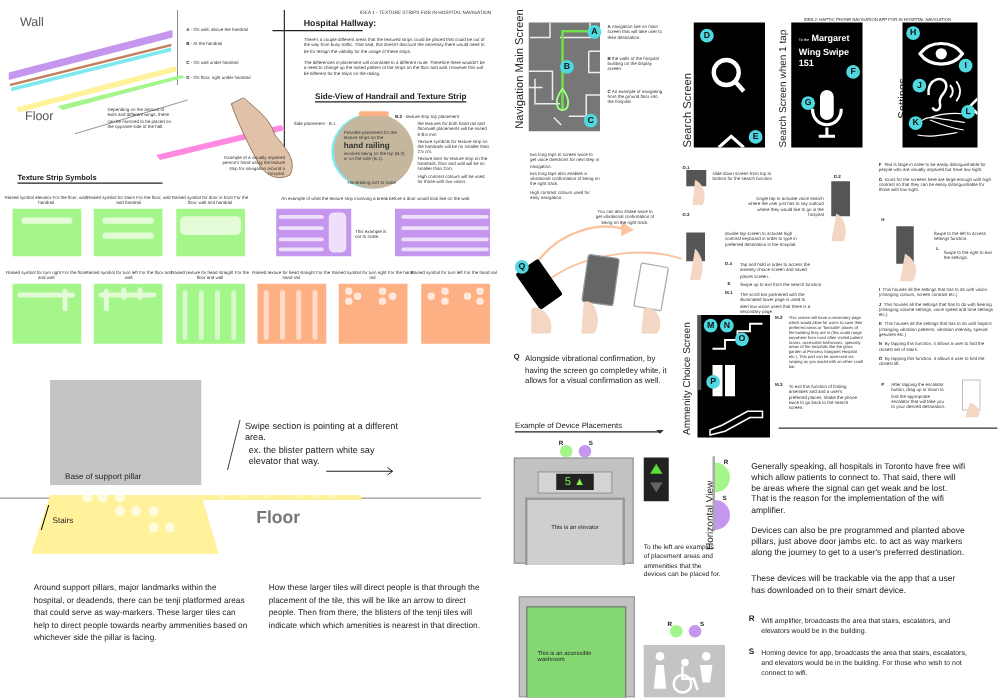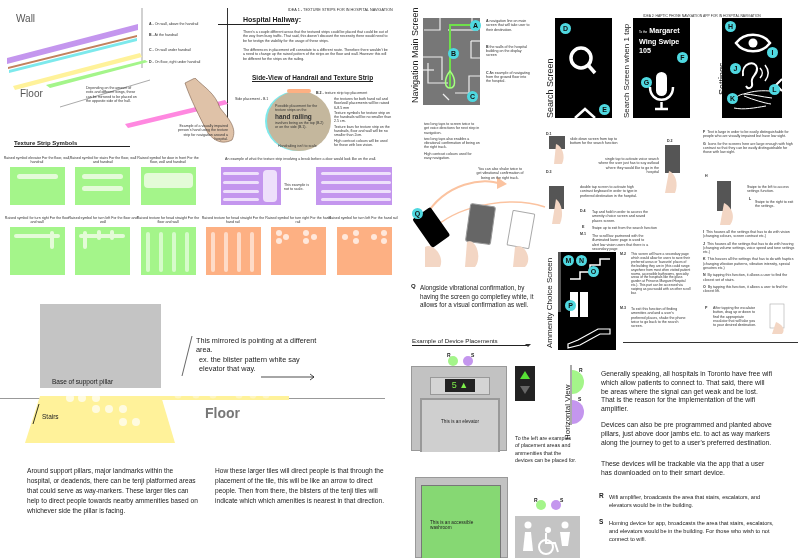--- a/index.html
+++ b/index.html
@@ -175,21 +175,21 @@
     </g>
     <line x1="19" y1="8" x2="13" y2="28" stroke="#000" stroke-width=".8"></line>
   </svg>
   <div class="abs" style="left:42px;top:413px;font-size:6.5px">Stairs</div>
   <div class="abs" style="left:205px;top:405px;font-size:14px;font-weight:bold;color:#777">Floor</div>
   <svg class="abs" style="left:180px;top:336px" width="140" height="50">
     <line x1="12" y1="0" x2="2" y2="40" stroke="#000" stroke-width=".6"></line>
     <line x1="81" y1="41" x2="134" y2="41" stroke="#000" stroke-width=".7"></line>
     <polyline points="130,38 134,41 130,44" fill="none" stroke="#000" stroke-width=".7"></polyline>
   </svg>
-  <div class="abs body" style="left:196px;top:336px;width:130px;font-size:7.3px">This mirrored is pointing at a different area.</div>
+  <div class="abs body" style="left:196px;top:336px;width:130px;font-size:7.3px">Swipe section is pointing at a different area.</div>
   <div class="abs body" style="left:199px;top:355px;width:125px;font-size:7.3px">ex. the blister pattern white say elevator that way.</div>
   <div class="abs" style="left:27px;top:466px;width:172px;font-size:6.6px;line-height:9.9px;color:#222">Around support pillars, major landmarks within the hospital, or deadends, there can be tenji platformed areas that could serve as way-markers.  These larger tiles can help to direct people towards nearby ammenities based on whichever side the pillar is facing.</div>
   <div class="abs" style="left:215px;top:466px;width:170px;font-size:6.6px;line-height:9.9px;color:#222">How these larger tiles will direct people is that through the placement of the tile, this will be like an arrow to direct people.  Then from there, the blisters of the tenji tiles will indicate which which amenities is nearest in that direction.</div>
 </div>
 
 <div>
   <div class="abs tiny" style="left:643px;top:14px;font-size:3.4px">IDEA 2: HAPTIC PHONE NAVIGATION APP FOR IN HOSPITAL NAVIGATION</div>
 
   <div class="vlabel" style="left:410px;top:103px">Navigation Main Screen</div>
   <div class="abs" style="left:423px;top:18px;width:57px;height:87px;background:#777">
@@ -233,21 +233,21 @@
     </svg>
     <div class="badge" style="left:5px;top:5px">D</div>
     <div class="badge" style="left:44px;top:86px">E</div>
   </div>
 
   <div class="vlabel" style="left:622px;top:118px;font-size:8px">Search Screen when 1 tap</div>
   <div class="phone" style="left:633px;top:18px;width:57px;height:100px">
     <div class="abs" style="left:6px;top:8px;color:#fff;font-weight:bold;font-size:7.2px;line-height:9px">
       <span style="font-size:3px;font-weight:normal">To the</span> <span>Margaret</span><br>
       <span>Wing Swipe</span><br>
-      <span>105</span>
+      <span>151</span>
     </div>
     <svg width="57" height="100">
       <rect x="23" y="54" width="11" height="24" rx="5.5" fill="#fff"></rect>
       <path d="M17,69 C17,86 40,86 40,69" stroke="#fff" stroke-width="2.5" fill="none"></path>
       <line x1="28.5" y1="84" x2="28.5" y2="90" stroke="#fff" stroke-width="2.5"></line>
       <line x1="22" y1="91" x2="35" y2="91" stroke="#fff" stroke-width="2.5"></line>
     </svg>
     <div class="badge" style="left:44px;top:34px">F</div>
     <div class="badge" style="left:8px;top:59px">G</div>
   </div>

